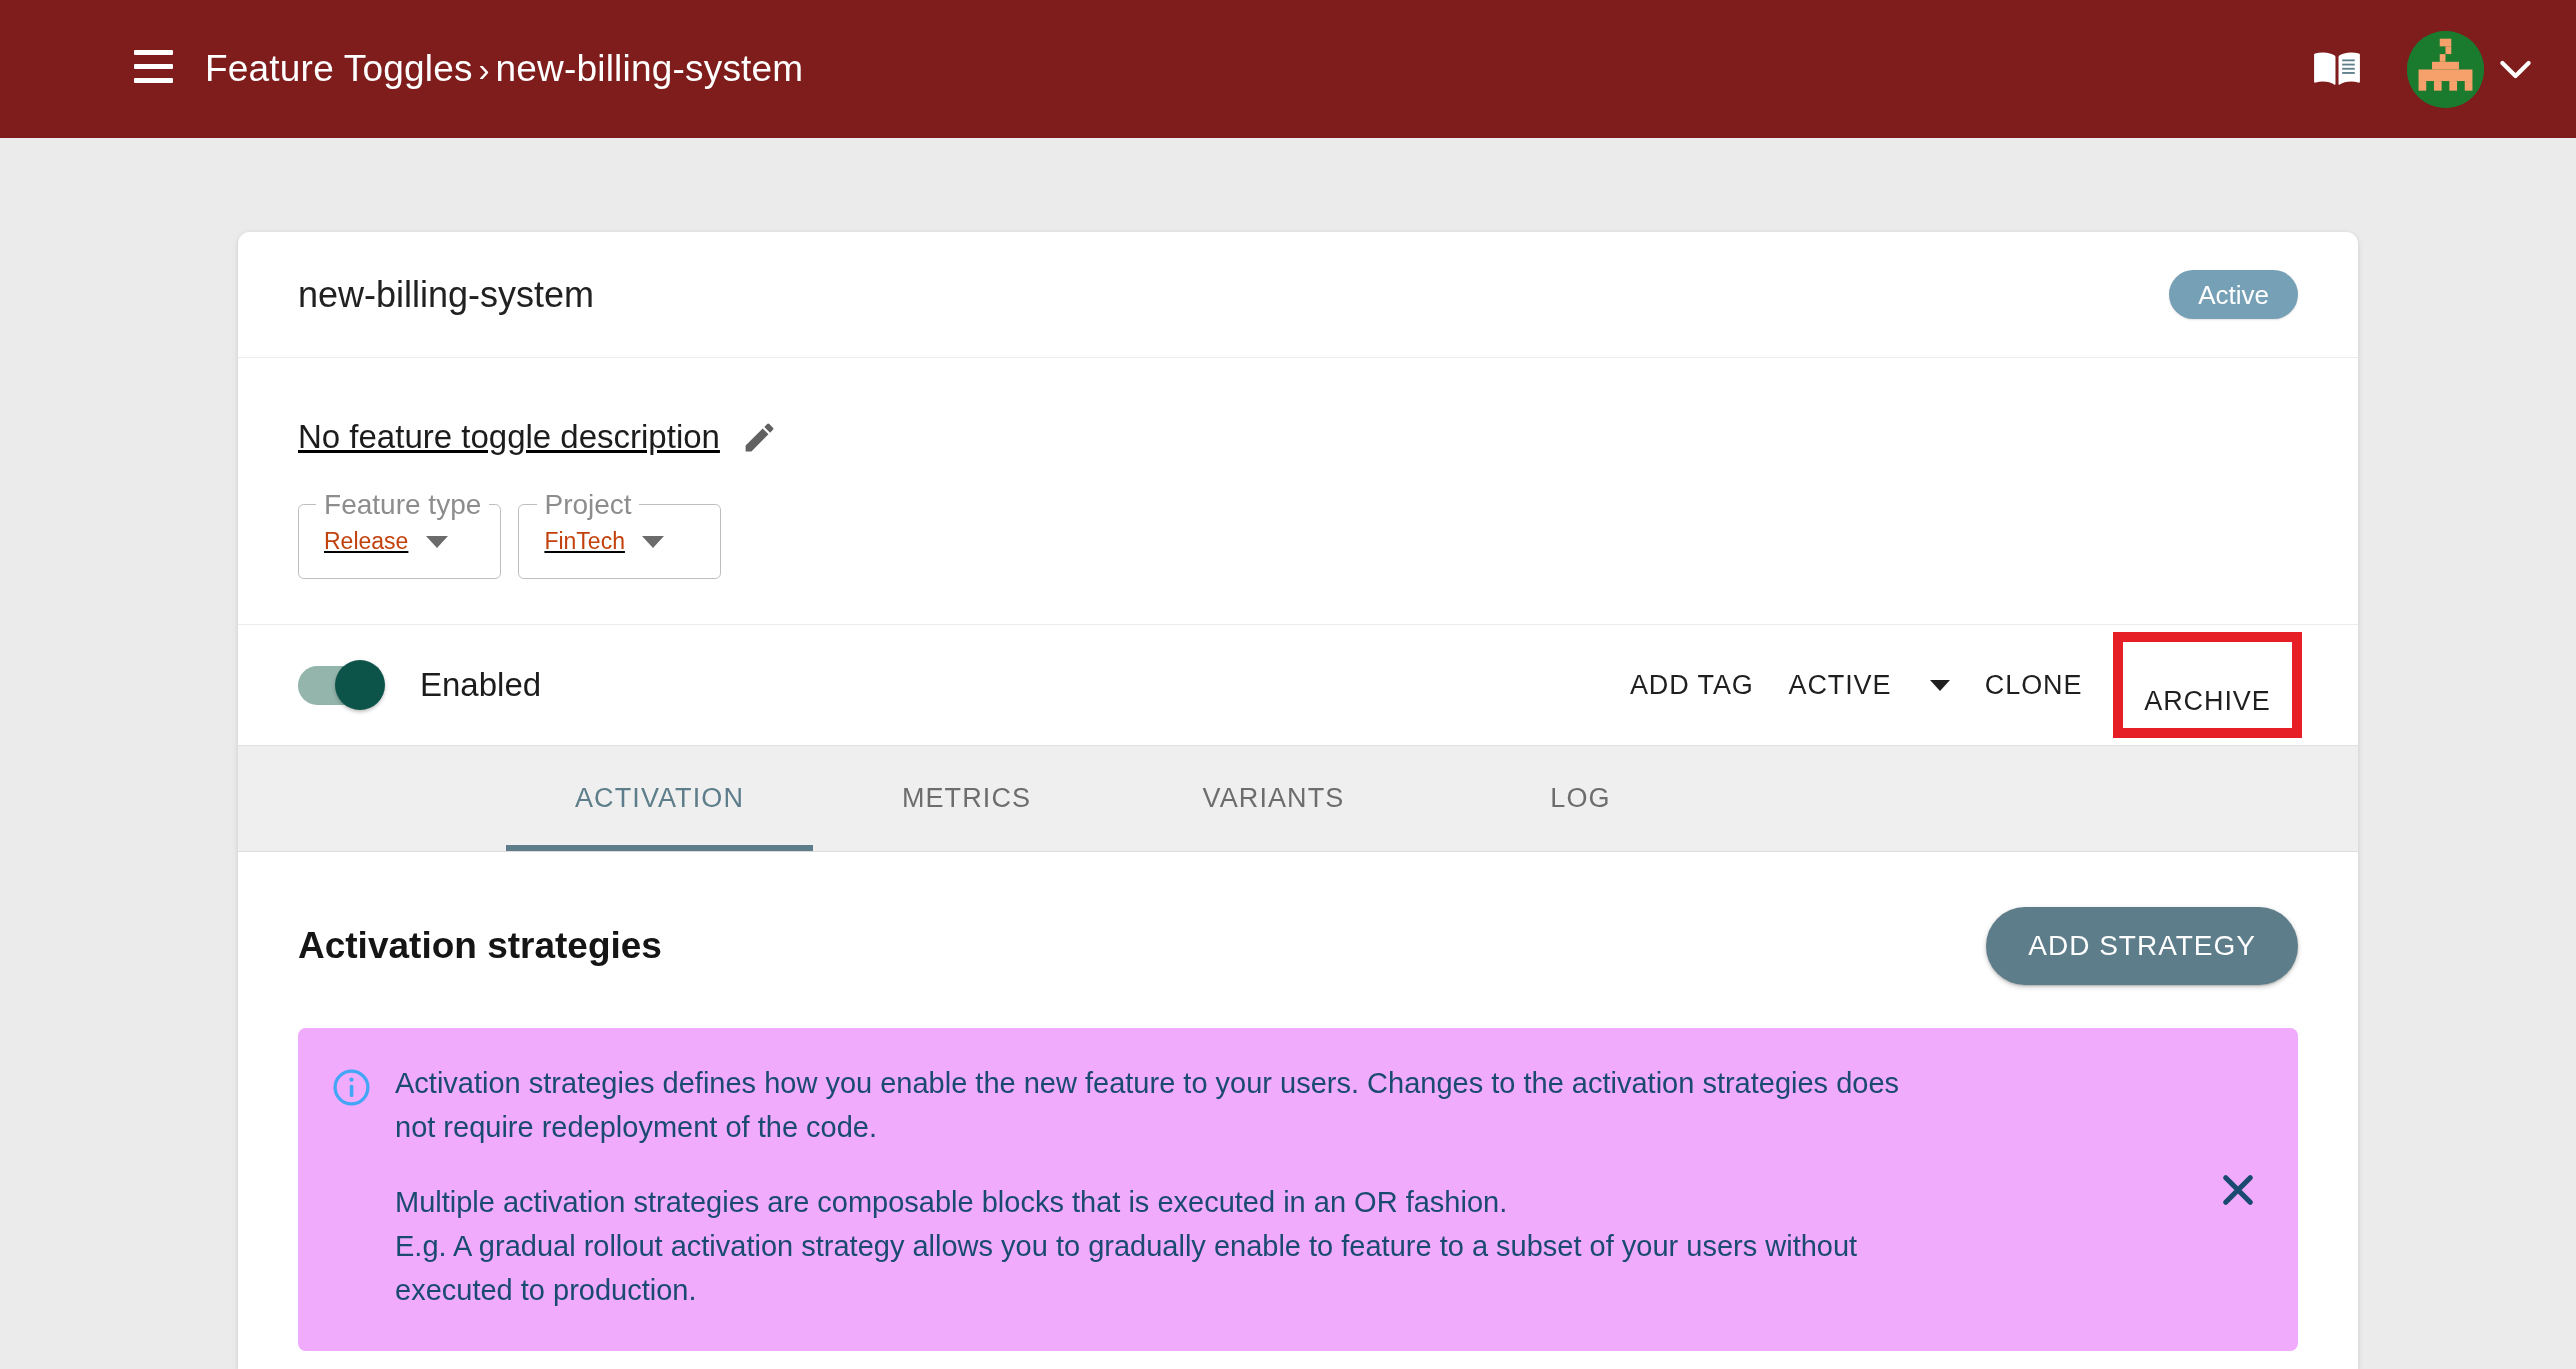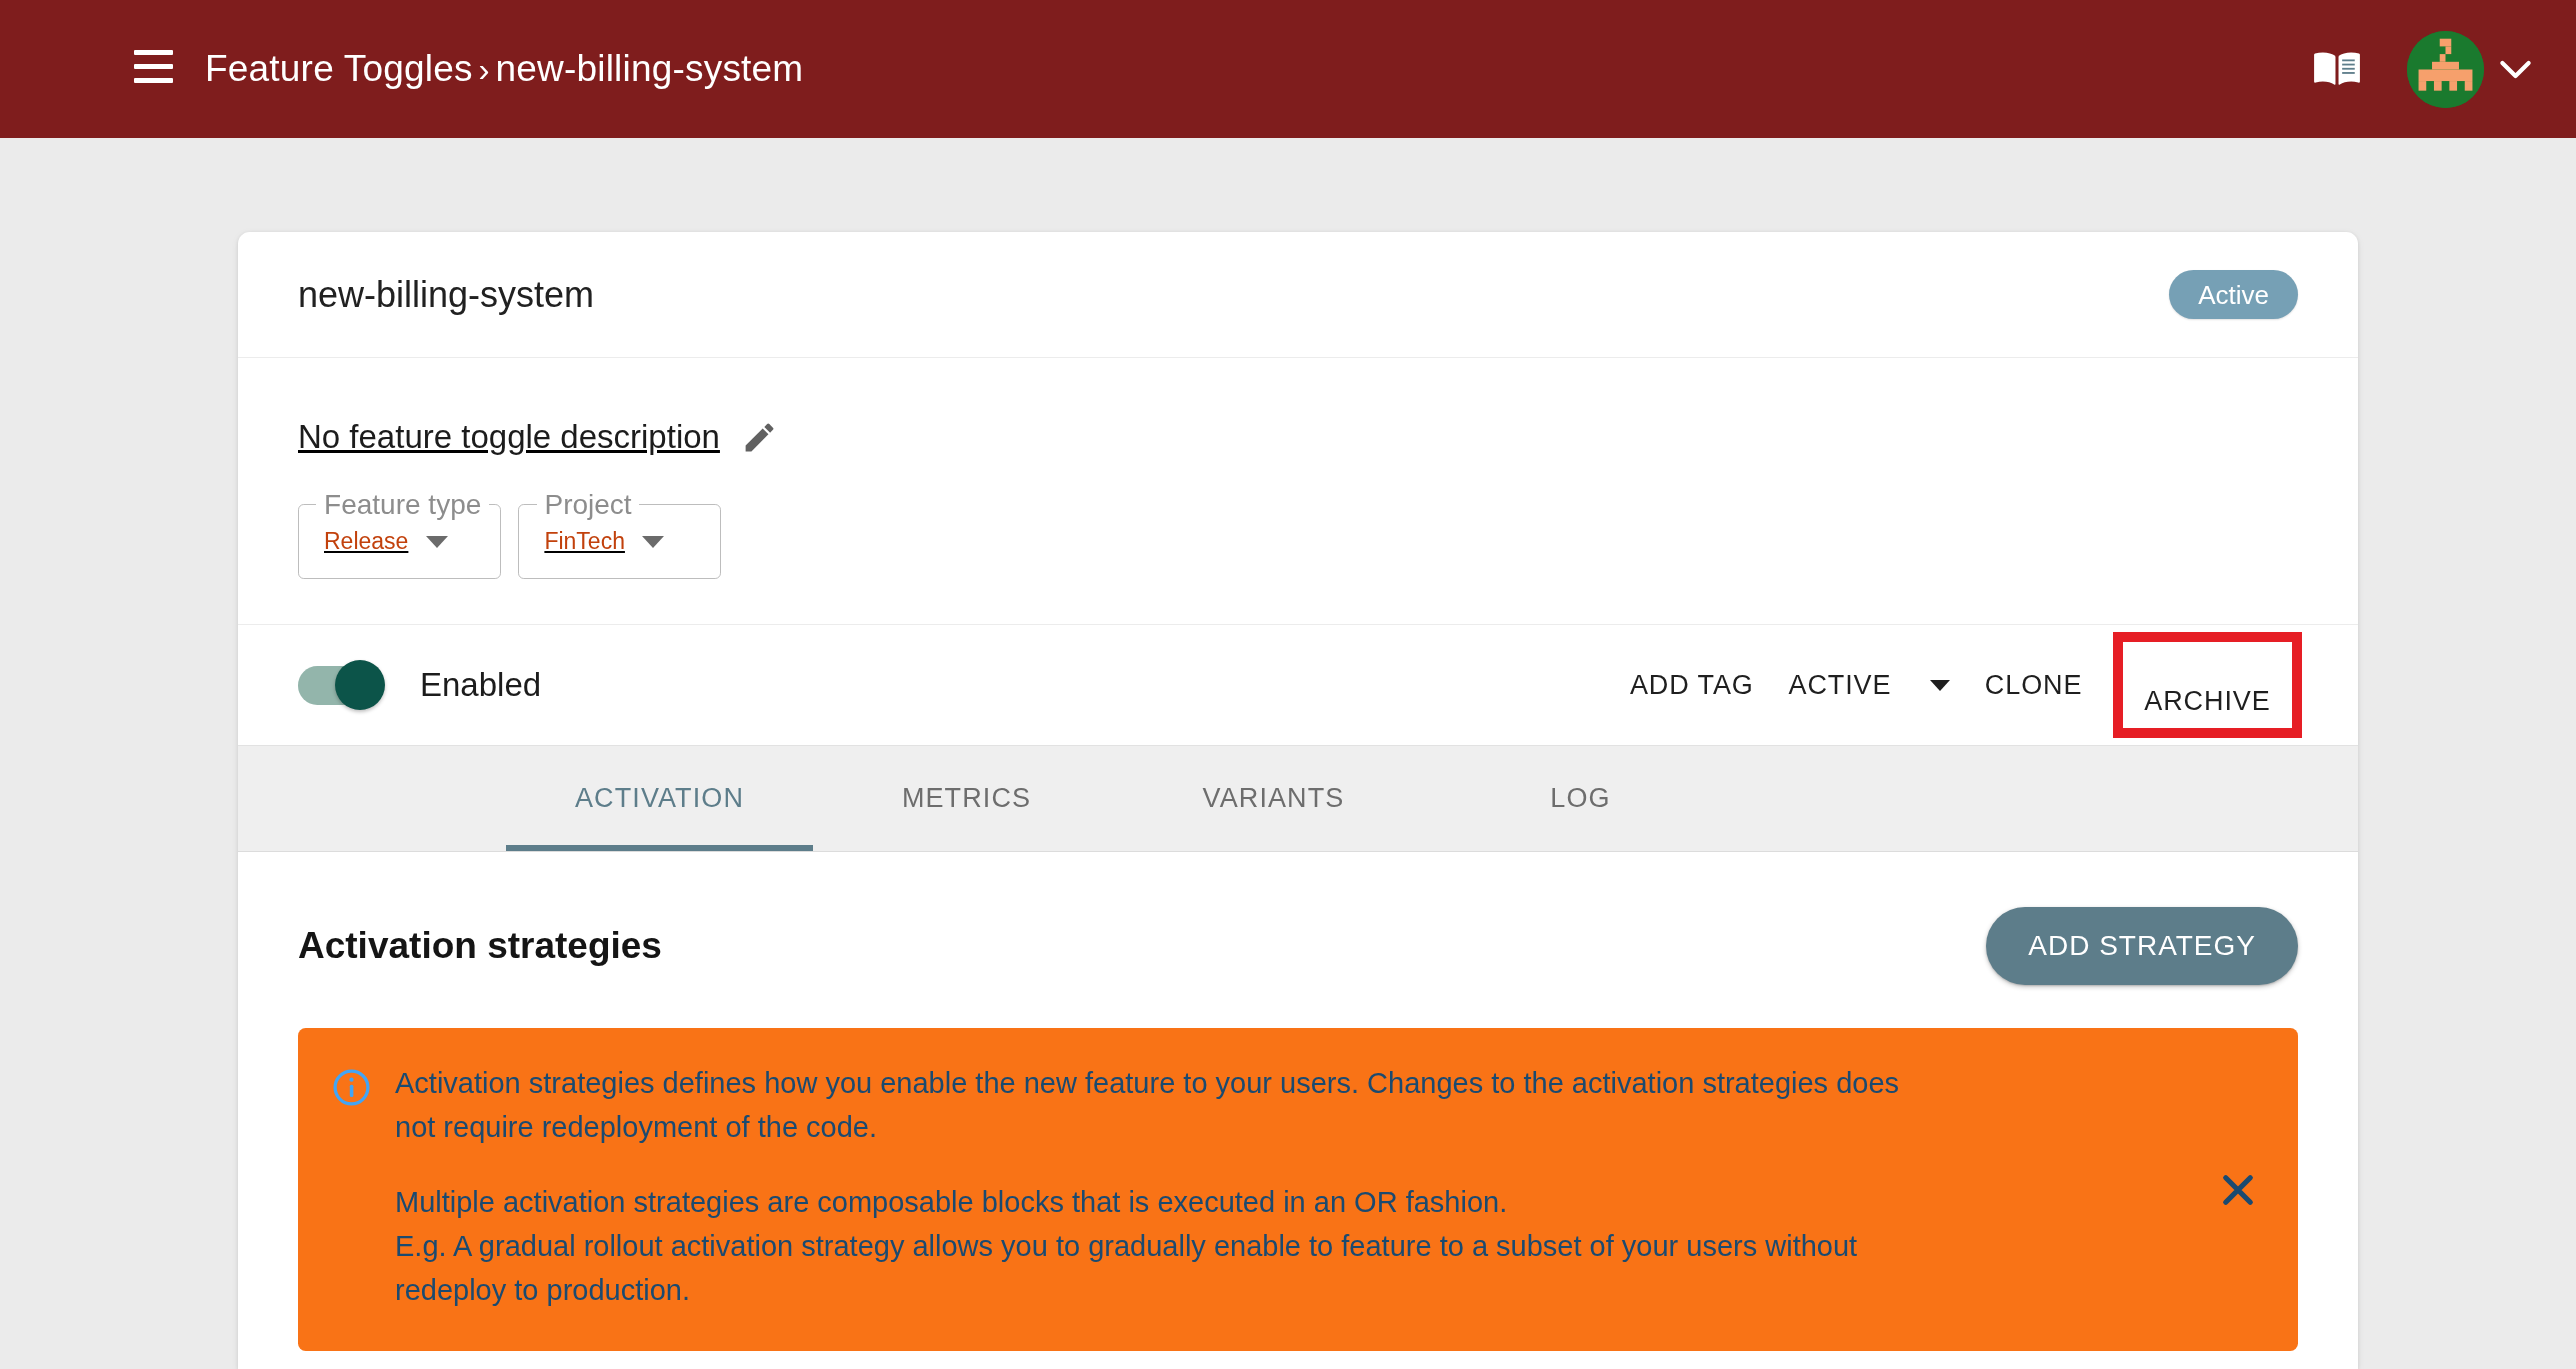--- a/index.html
+++ b/index.html
@@ -178,21 +178,21 @@
   .add-strategy {
     background: #5d7d8a; color: #fff; border: none;
     font-family: "Liberation Sans", sans-serif;
     font-size: 28px; font-weight: 500; letter-spacing: 1px;
     border-radius: 39px; padding: 23px 42px; cursor: pointer;
     box-shadow: 0 1.9px 4.8px rgba(0,0,0,0.22), 0 1px 1.9px rgba(0,0,0,0.16);
   }
 
   .alert {
     margin-top: 39px;
-    background: #f97316; border-radius: 7.7px;
+    background: #f0abfc; border-radius: 7.7px;
     display: flex; align-items: flex-start;
     padding: 33px 35px 39px 33px;
     position: relative;
     min-height: 278px;
   }
   .info-icon { width: 41px; height: 41px; margin-top: 5.8px; flex-shrink: 0; }
   .alert-body { margin-left: 23px; color: #1b4a70; font-size: 29px; line-height: 1.52; max-width: 1526px; }
   .alert-body p { margin: 0; }
   .alert-gap { height: 31px; }
   .alert-close {
@@ -319,21 +319,21 @@
     <div class="alert">
       <svg class="info-icon" viewBox="0 0 24 24">
         <circle cx="12" cy="12" r="9.6" fill="none" stroke="#42a5f5" stroke-width="1.9"></circle>
         <circle cx="12" cy="7.4" r="1.25" fill="#42a5f5"></circle>
         <rect x="11" y="10.4" width="2.1" height="7.2" rx="0.9" fill="#42a5f5"></rect>
       </svg>
       <div class="alert-body">
         <p>Activation strategies defines how you enable the new feature to your users. Changes to the activation strategies does not require redeployment of the code.</p>
         <div class="alert-gap"></div>
         <p>Multiple activation strategies are composable blocks that is executed in an OR fashion.</p>
-        <p>E.g. A gradual rollout activation strategy allows you to gradually enable to feature to a subset of your users without redeploy to production.</p>
+        <p>E.g. A gradual rollout activation strategy allows you to gradually enable to feature to a subset of your users without executed to production.</p>
       </div>
       <button class="alert-close">
         <svg viewBox="0 0 24 24" width="42" height="42">
           <path d="M5 5 L19 19 M19 5 L5 19" stroke="#1b4a70" stroke-width="3" stroke-linecap="round"></path>
         </svg>
       </button>
     </div>
   </div>
 </div>
 

